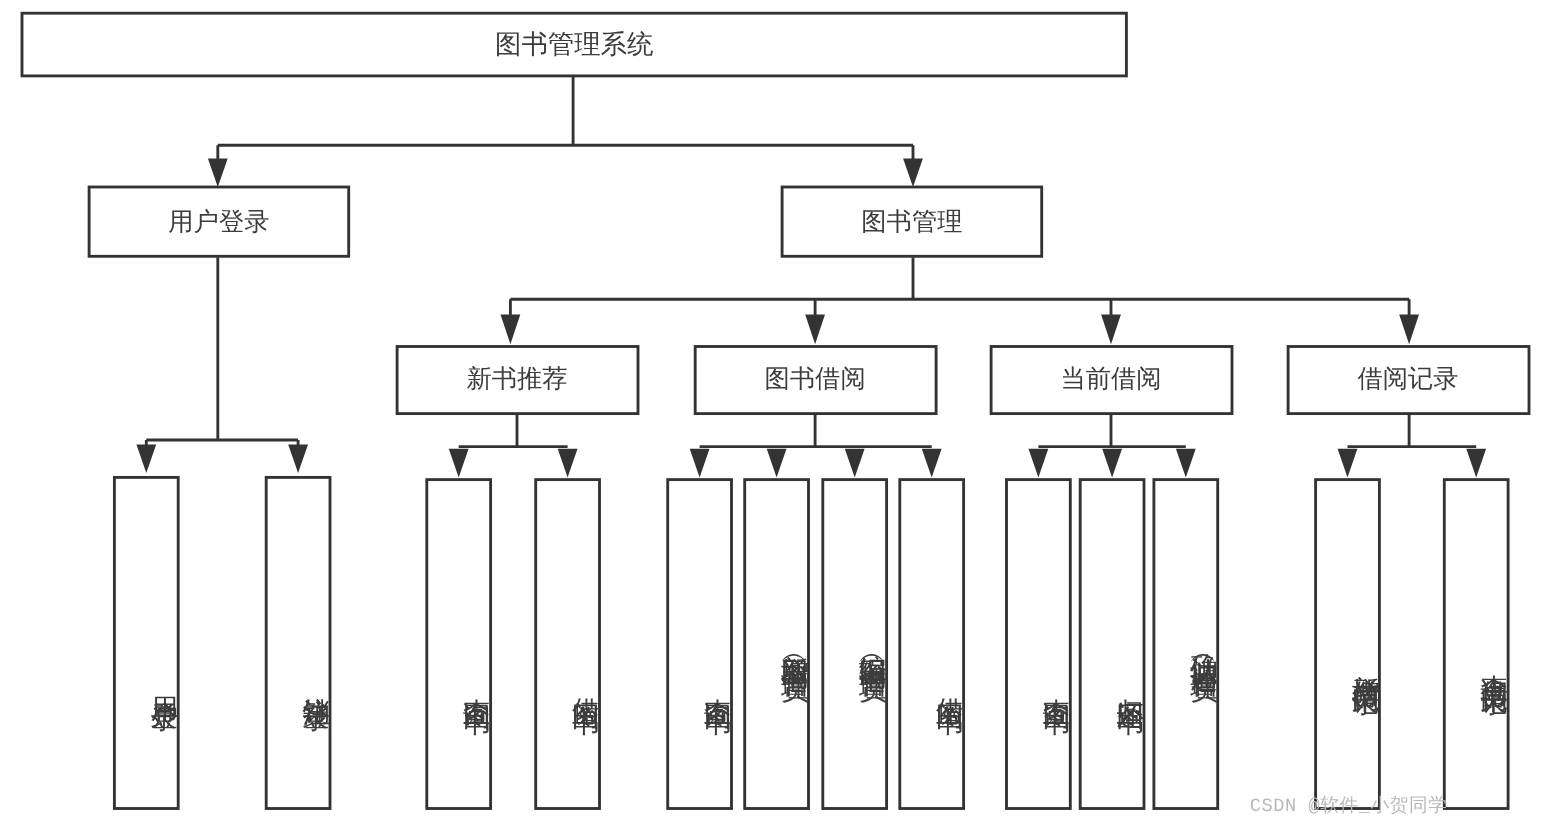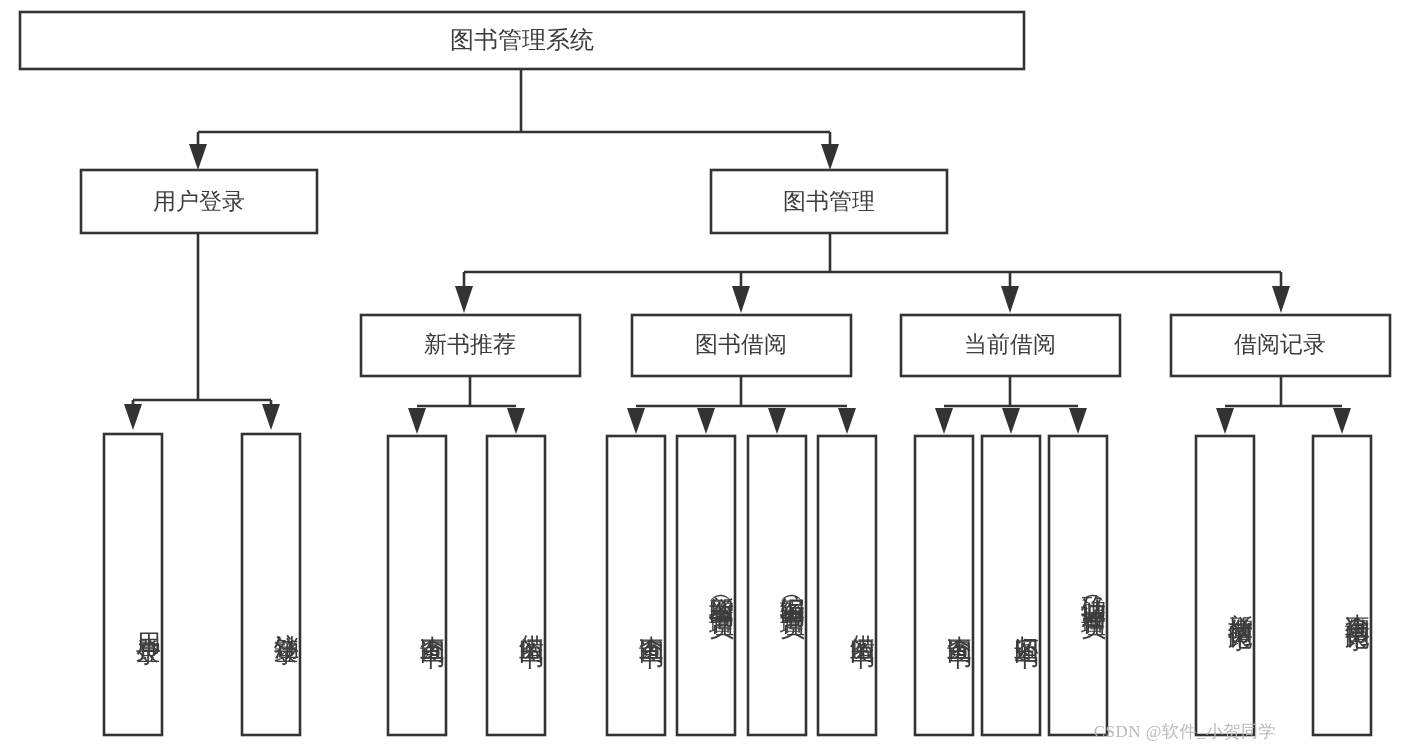--- a/index.html
+++ b/index.html
@@ -1,21 +1,21 @@
 <!DOCTYPE html>
 <html><head>
 <meta charset="utf-8">
 <style>
   html,body{margin:0;padding:0;background:#ffffff;}
   body{
     width:1405px;height:747px;overflow:hidden;
     font-family:"Liberation Sans","DejaVu Sans",sans-serif;
     color:#000;
   }
-  #diagram-root{position:relative;width:1284px;height:747px;}
+  #diagram-root{position:relative;width:1284px;height:747px;padding-left:40px;}
   svg#diagram-svg{position:absolute;left:0;top:0;width:1405px;height:747px;display:block;}
   .node-box{fill:#ffffff;stroke:#333333;stroke-width:2.6;}
   .connector{stroke:#333333;stroke-width:2.6;fill:none;}
   .arrow-head{fill:#333333;stroke:none;}
   .node-label{
     font-family:"Liberation Sans","DejaVu Sans",sans-serif;
     fill:#3c3c3c;font-size:23px;text-anchor:middle;
     dominant-baseline:middle;
   }
   .node-label-title{font-size:24px;}
@@ -31,21 +31,21 @@
     text-align:center;
     display:flex;
     align-items:flex-start;
     justify-content:center;
     white-space:nowrap;
     pointer-events:none;
   }
   .watermark{
     position:absolute;
     right:8px;bottom:4px;
-    font-family:Liberation Serif, serif;
+    font-family:Liberation Mono, monospace;
     font-size:17px;
     color:#b9b9b9;
     letter-spacing:0.5px;
     white-space:nowrap;
   }
 </style>
 </head>
 <body>
 
 <div id="diagram-root">

